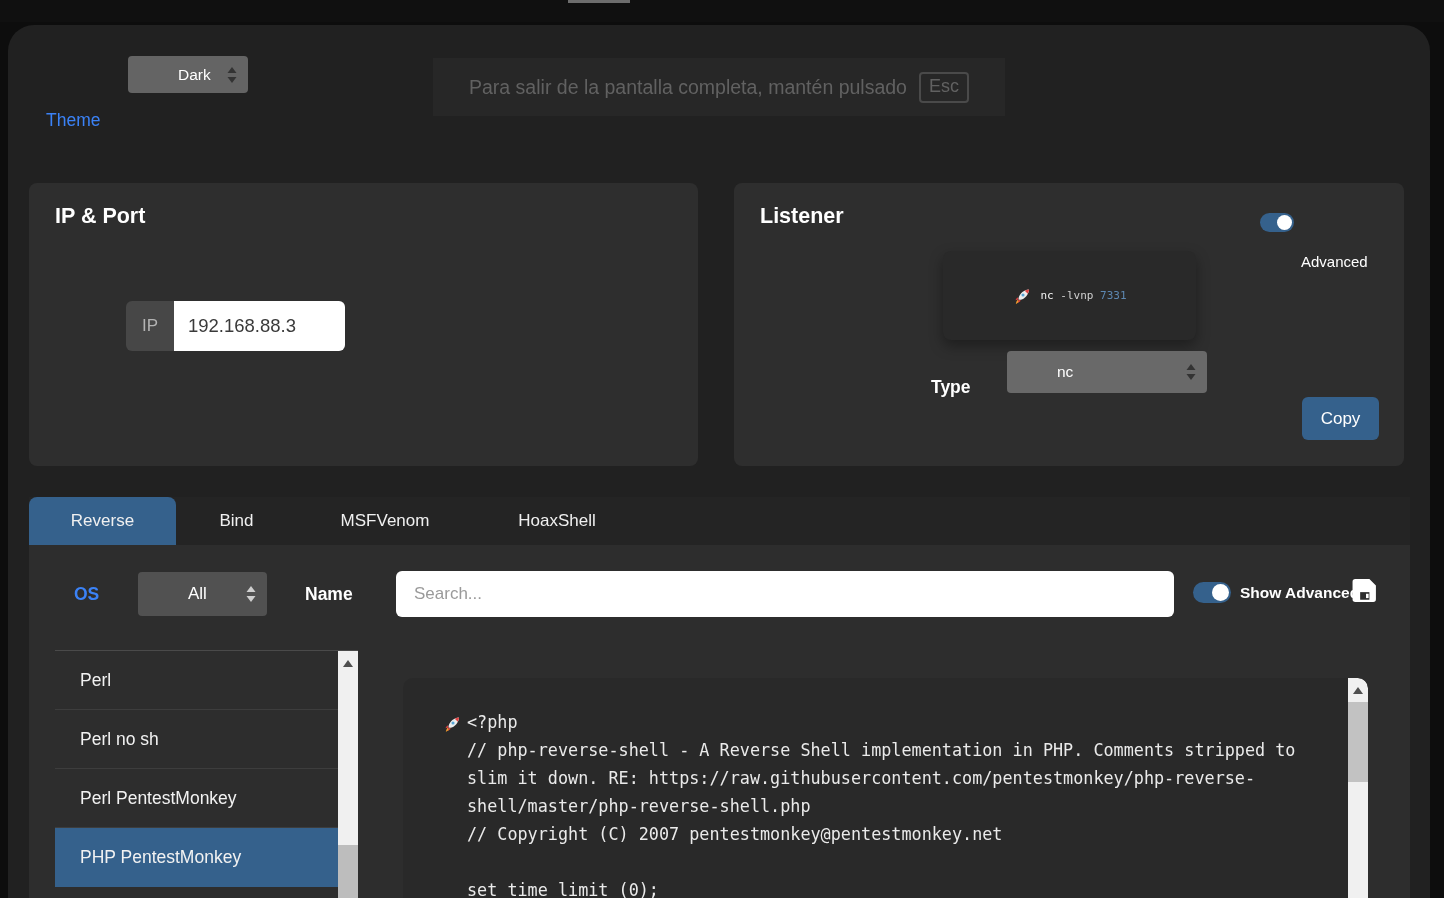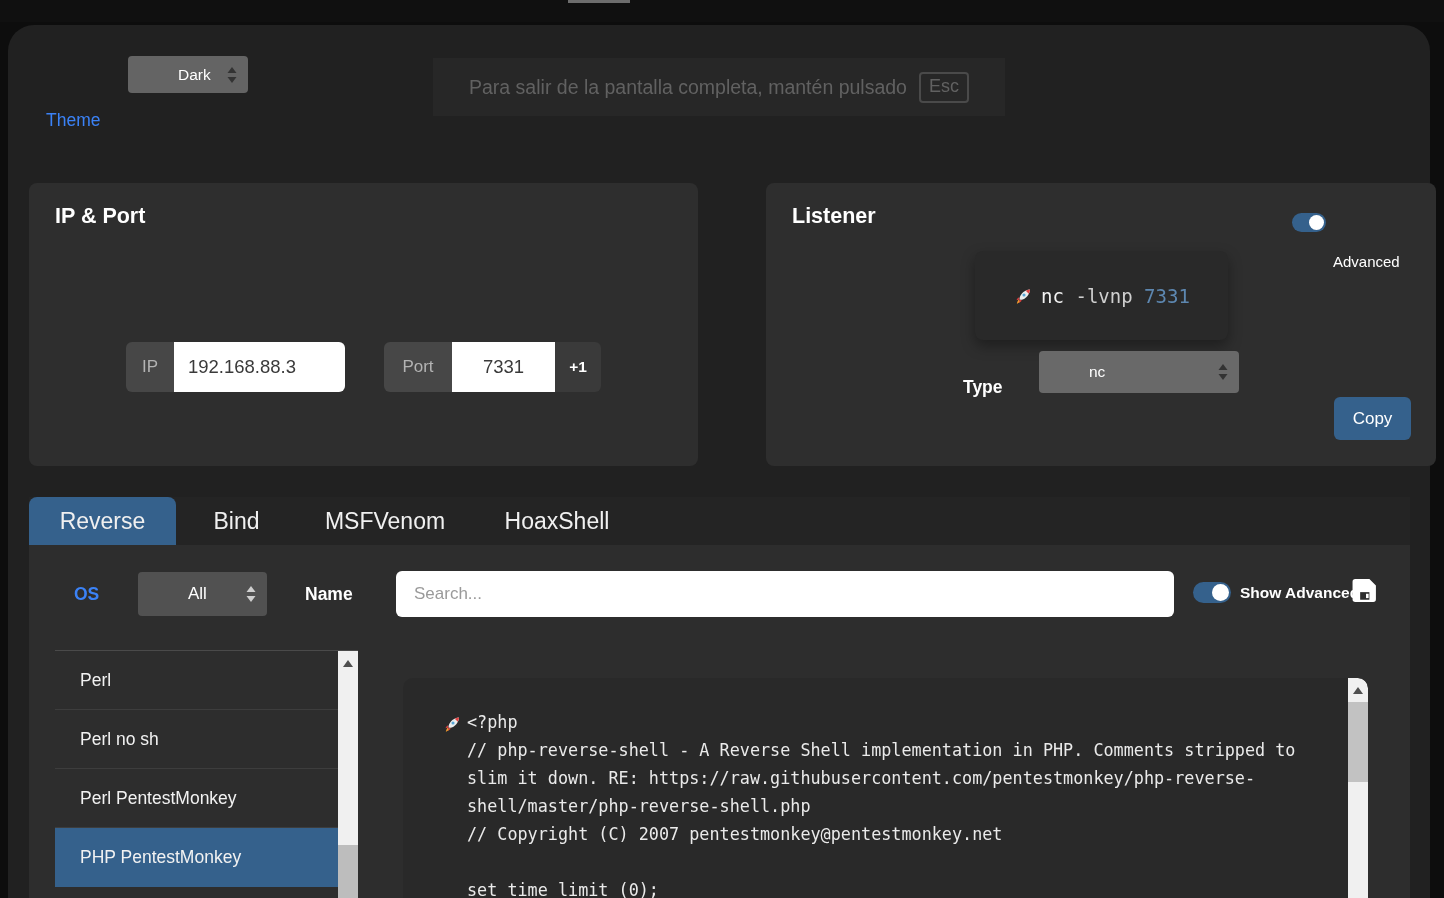--- a/index.html
+++ b/index.html
@@ -26,24 +26,24 @@
   .toast-text { font-size:19.5px; color:#616161; }
   .esc-badge { margin-left:12px; border:2px solid #4a4a4a; border-radius:4px; padding:2px 8px 4px;
                font-size:18px; color:#616161; }
 
   .title { position:absolute; left:0; top:90px; width:100%; text-align:center;
            font-size:42px; font-weight:400; color:#f4f4f4; letter-spacing:.5px; }
 
   
   .panel { position:absolute; top:158px; height:283px; background:#2e2e2e; border-radius:8px; }
   .panel-ipport { left:21px; width:669px; }
-  .panel-listener { left:758px; width:670px; }
+  .panel-listener { left:726px; width:670px; }
   .panel h2 { position:absolute; left:26px; top:21px; font-size:21.5px; font-weight:700; color:#fff; }
 
-  .igroup { position:absolute; height:50px; display:flex; border-radius:6px; overflow:hidden;margin-top:41px; }
+  .igroup { position:absolute; height:50px; display:flex; border-radius:6px; overflow:hidden; }
   .ip-group { left:97px; top:118px; }
   .port-group { left:355px; top:118px; }
   .grp-label { background:#474747; color:#b3b3b3; font-size:17px; display:flex;
                align-items:center; justify-content:center; }
   .ip-group .grp-label { width:48px; }
   .port-group .grp-label { width:68px; }
   .igroup input { border:none; outline:none; background:#fff; color:#3a3a3a;
                   font-size:18.5px; font-family:"Liberation Sans", sans-serif; }
   .ip-input { width:171px; padding-left:14px; }
   .port-input { width:103px; text-align:center; }
@@ -54,35 +54,35 @@
   .toggle { position:absolute; background:#35618c; border-radius:999px; cursor:pointer; }
   .toggle .knob { position:absolute; top:2px; right:2px; background:#fff; border-radius:50%; }
   .adv-toggle { left:526px; top:30px; width:34px; height:19px; }
   .adv-toggle .knob { width:15px; height:15px; }
   .adv-label { position:absolute; left:567px; top:30px; font-size:15px; color:#fff;margin-top:40px; }
 
   .cmdbox { position:absolute; left:209px; top:68px; width:253px; height:89px; background:#292929;
             border-radius:8px; box-shadow:0 6px 14px rgba(0,0,0,.35); display:flex;
             align-items:center; justify-content:center; gap:8px; cursor:pointer; }
   .cmdbox code, .code-line { font-family:"DejaVu Sans Mono","Liberation Mono",monospace; }
-  .cmdbox code { font-size:19px; }
+  .cmdbox code { font-size:11px; }
   .cmd-bin { color:#f2f2f2; }
   .cmd-args { color:#cfcfcf; }
   .cmd-port { color:#5d87b0; }
 
   .type-label { position:absolute; left:197px; top:178px; font-size:17.5px; font-weight:700; color:#fff;margin-top:16px; }
   .type-select { left:273px; top:168px; width:200px; height:42px; background:#696969; }
   .copy-btn { position:absolute; left:568px; top:214px; width:77px; height:43px; background:#35618c;
               border:none; border-radius:6px; color:#fff; font-size:17px; cursor:pointer;
               font-family:"Liberation Sans", sans-serif; }
 
   
   .tabs { position:absolute; left:21px; top:472px; width:1381px; height:48px; background:#242424;
           display:flex; }
-  .tab { height:48px; line-height:48px; text-align:center; font-size:23px; color:#f0f0f0; cursor:pointer; }
+  .tab { height:48px; line-height:48px; text-align:center; font-size:17px; color:#f0f0f0; cursor:pointer; }
   .tab-0 { width:147px; } .tab-1 { width:121px; } .tab-2 { width:176px; } .tab-3 { width:168px; }
   .tab.active { background:#35618c; border-radius:8px 8px 0 0; }
 
   .tabcontent { position:absolute; left:21px; top:520px; width:1381px; height:353px; background:#2d2d2d; }
 
   
   .os-label { position:absolute; left:45px; top:39px; font-size:17.5px; font-weight:600; color:#3b82f6; }
   .os-select { left:109px; top:27px; width:129px; height:44px; background:#515151; }
   .os-select .sel-text { font-size:17px; }
   .name-label { position:absolute; left:276px; top:39px; font-size:17.5px; font-weight:600; color:#fff; }
@@ -140,25 +140,20 @@
       <span class="toast-text">Para salir de la pantalla completa, mantén pulsado</span>
       <span class="esc-badge">Esc</span>
     </div>
 
 
     <section class="panel panel-ipport">
       <h2>IP &amp; Port</h2>
       <div class="igroup ip-group">
         <span class="grp-label">IP</span>
         <input class="ip-input" value="192.168.88.3" style="">
-      </div>
-      <div class="igroup port-group">
-        <span class="grp-label">Port</span>
-        <input class="port-input" value="7331" style="">
-        <button class="plus1">+1</button>
       </div>
     </section>
 
     <section class="panel panel-listener">
       <h2>Listener</h2>
       <div class="toggle adv-toggle">
           <div class="knob"></div>
         </div>
       <span class="adv-label">Advanced</span>
 

